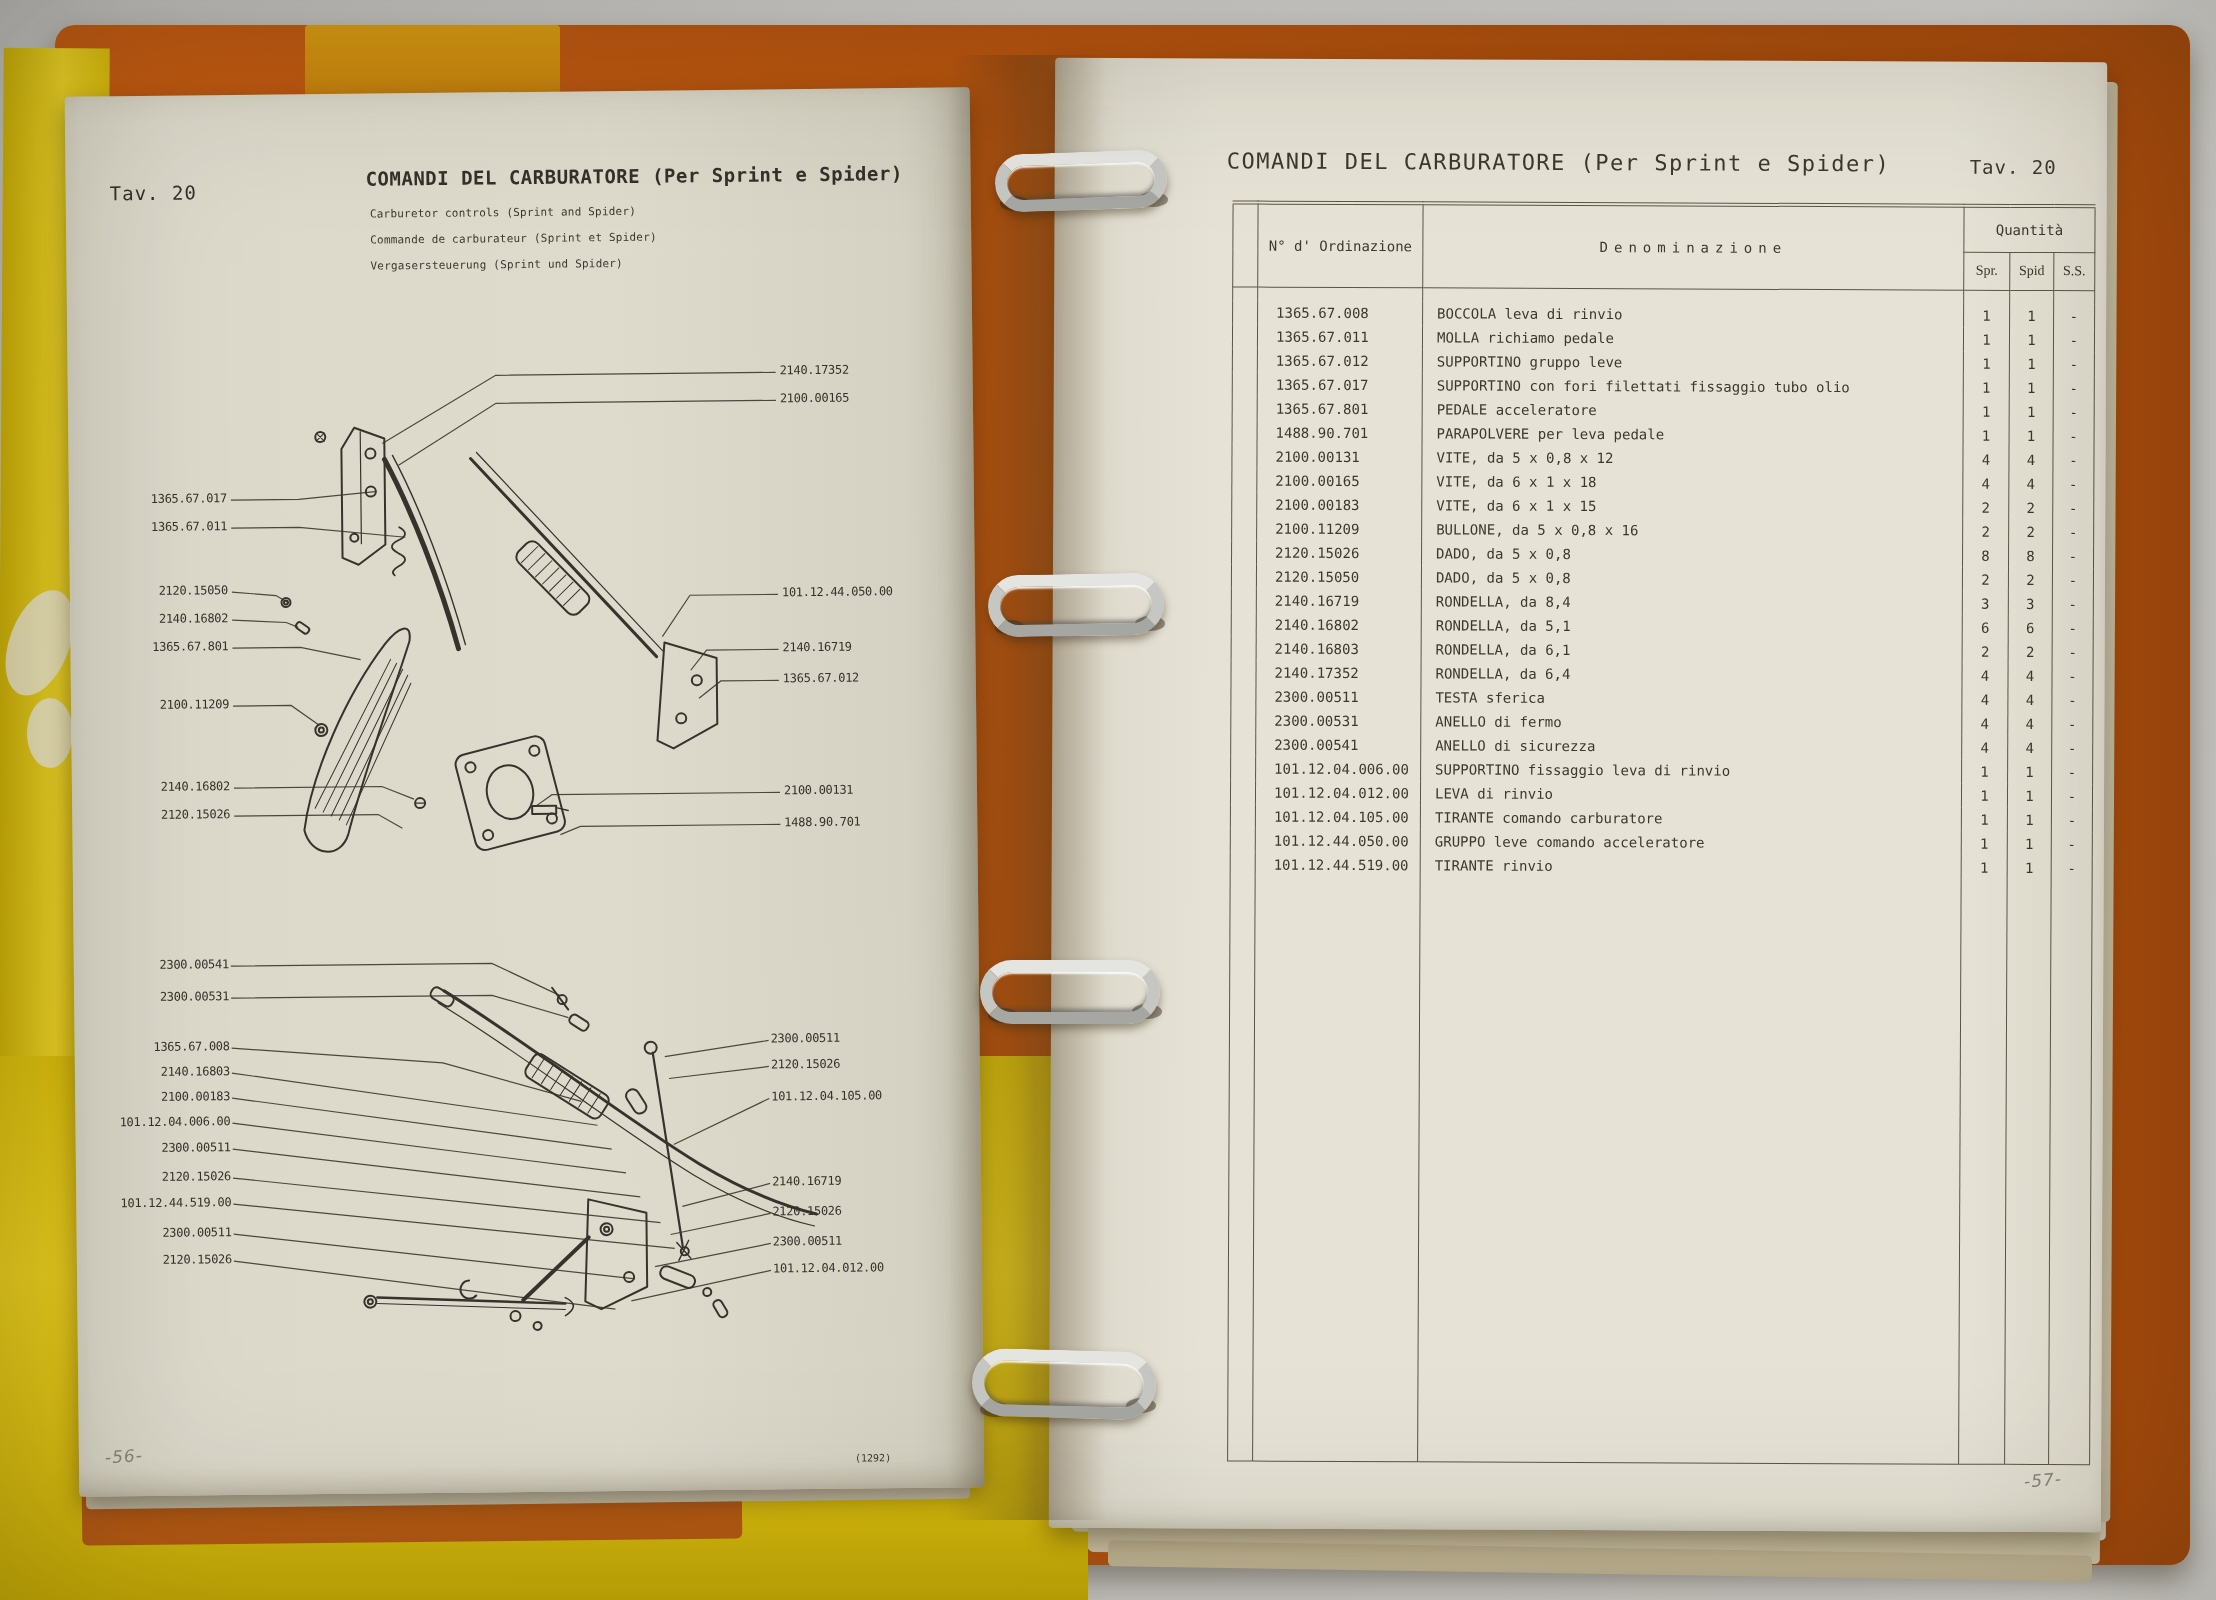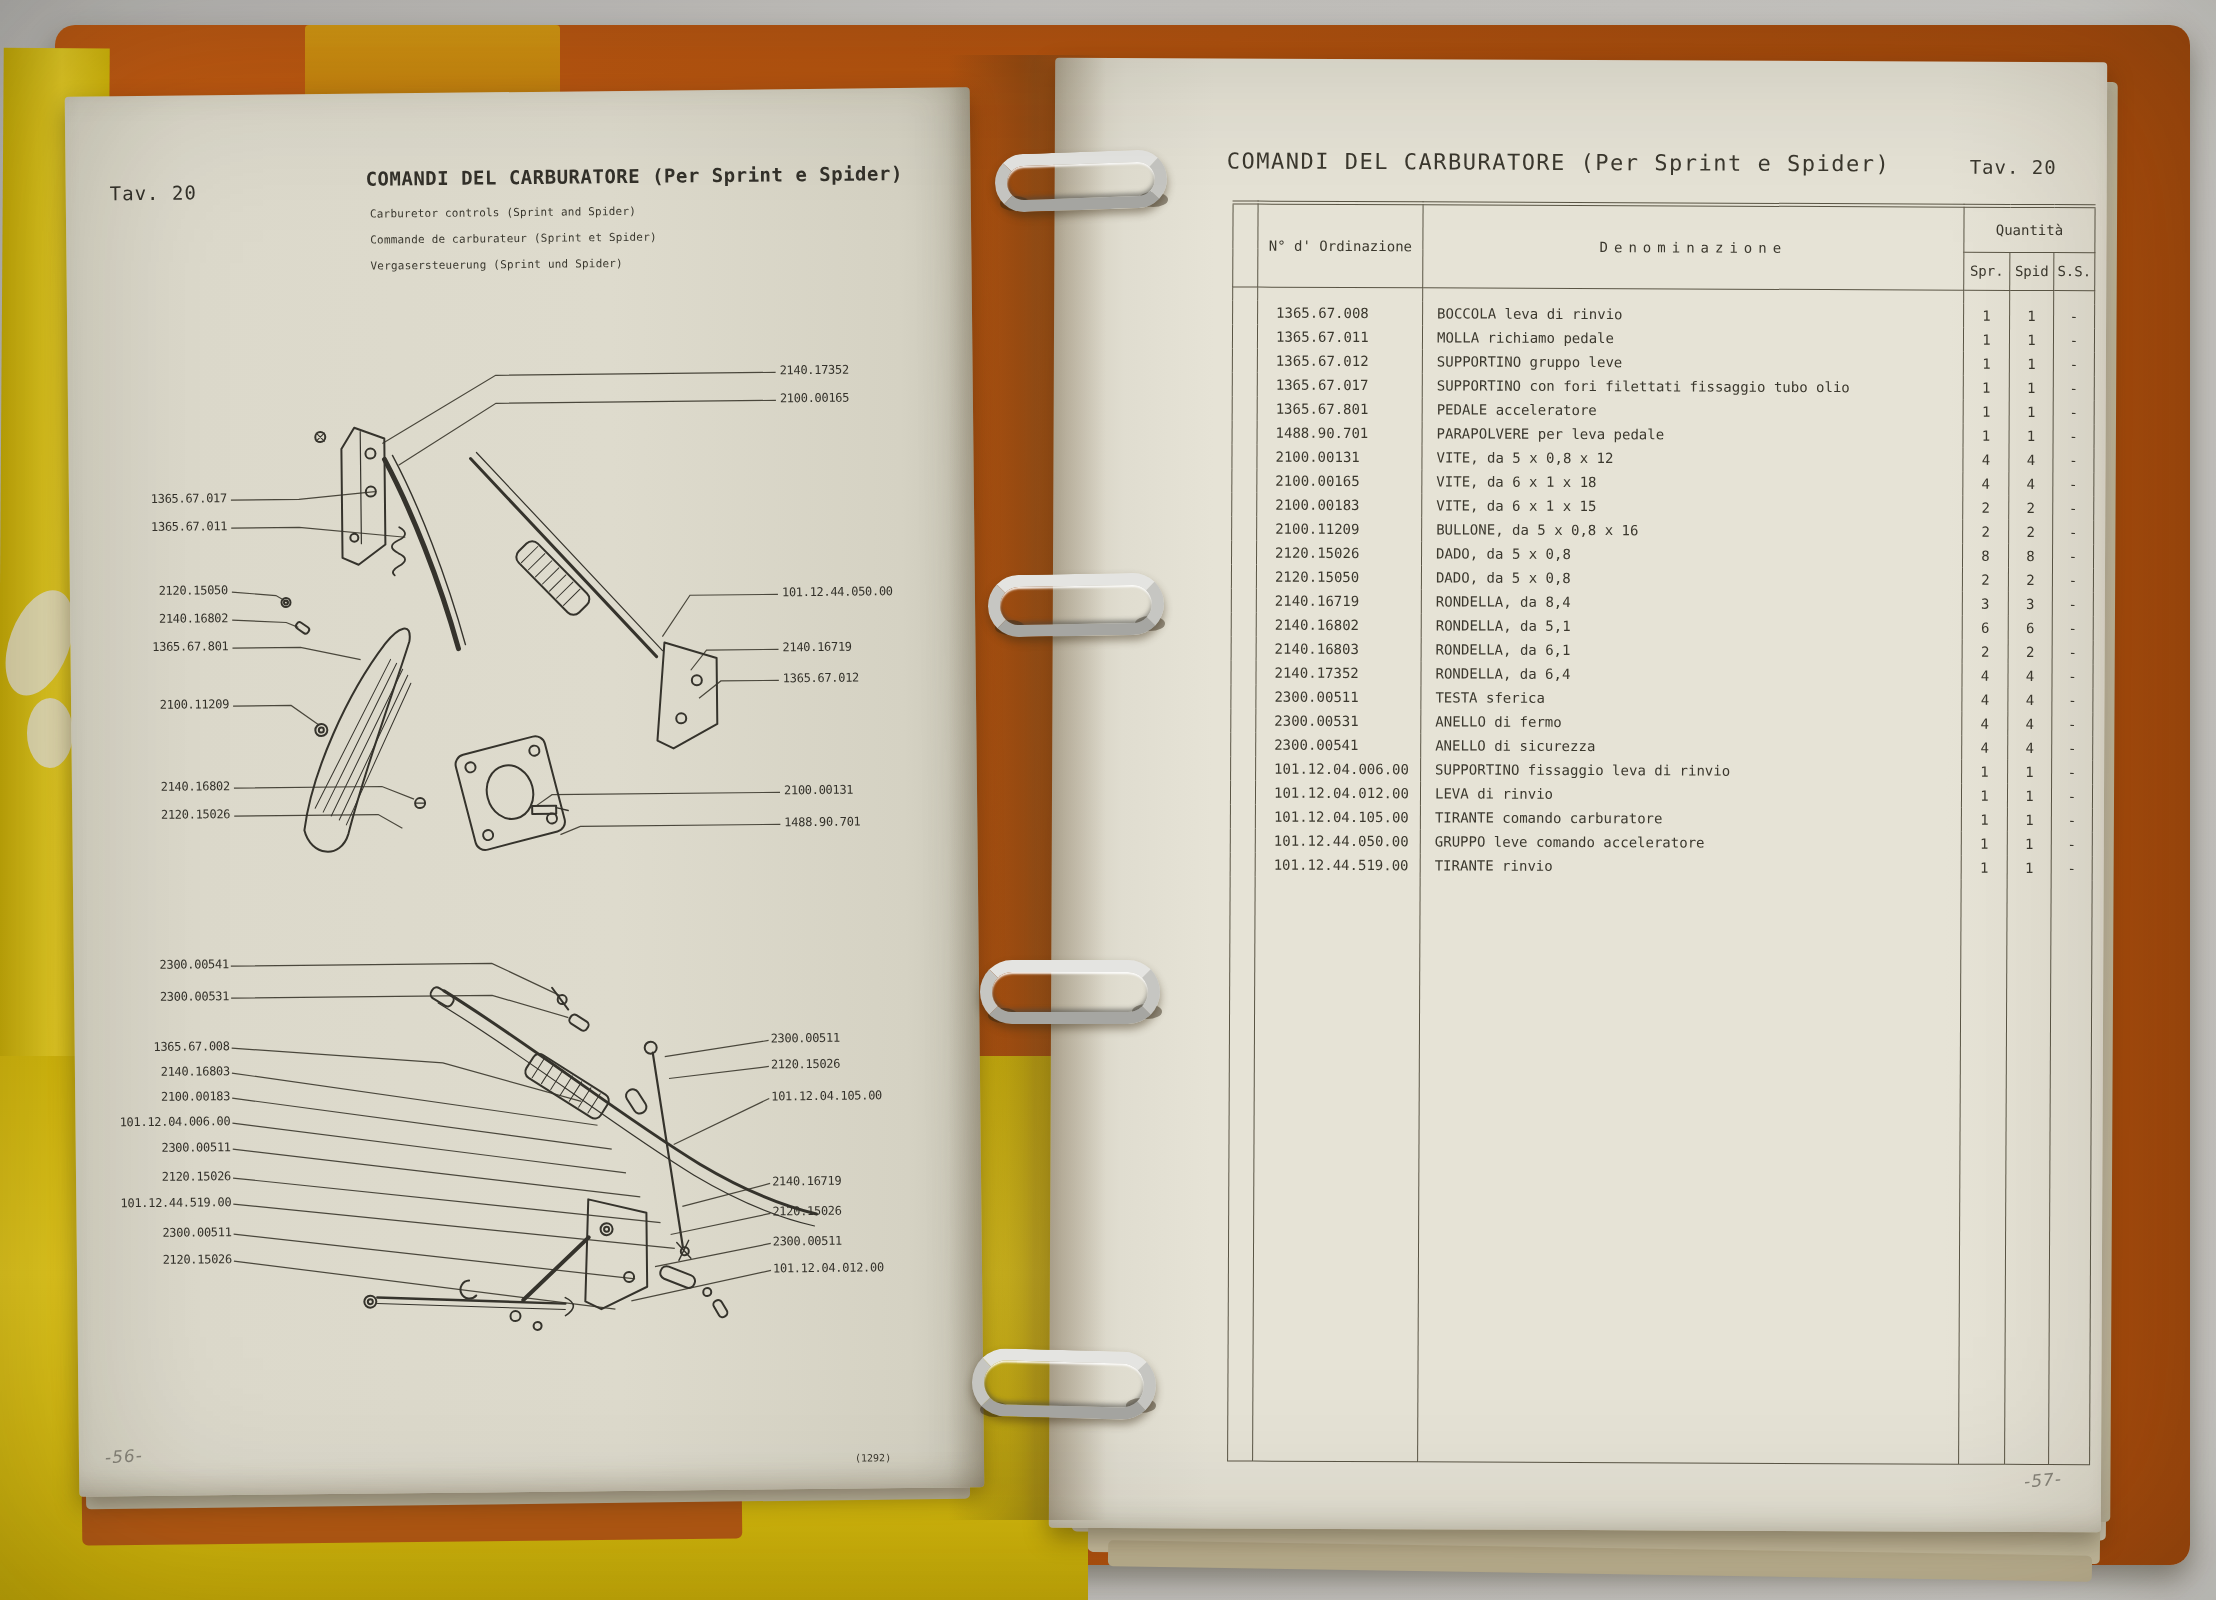--- a/index.html
+++ b/index.html
@@ -43,21 +43,21 @@
   .footer-code{font-size:10px;color:#3b382e;}
   .pencil{font-family:"DejaVu Sans","Liberation Sans",sans-serif;font-style:italic;
      color:#87847a;font-size:17px;letter-spacing:1px;}
   
   table.parts{border-collapse:collapse;table-layout:fixed;width:862px;
      font-size:14px;color:#3b382e;border:1.8px solid #5a5545;border-top:4px double #5a5545;}
   table.parts th,table.parts td{border:1.4px solid #5a5545;font-weight:normal;padding:0;}
   table.parts thead th{font-size:14px;}
   th.h-denom{letter-spacing:6px;}
   th.h-qty{font-size:13px;}
-  th.h-sub{font-size:12.5px;}
+  th.h-sub{font-size:12.5px;font-family:Liberation Serif, serif;}
   tbody td{border-top:none !important;border-bottom:none !important;line-height:24px;}
   tbody tr{height:24px;}
   td.c-order{padding-left:18px !important;}
   td.c-denom{padding-left:14px !important;}
   td.c-qty{text-align:center;}
   tr.spacer{height:14px;}
   tr.filler{height:584px;}
   
   .ring{position:absolute;border:12px solid #c6c6c2;border-radius:40px;
      border-top-color:#e4e4e1;border-bottom-color:#a6a6a2;

